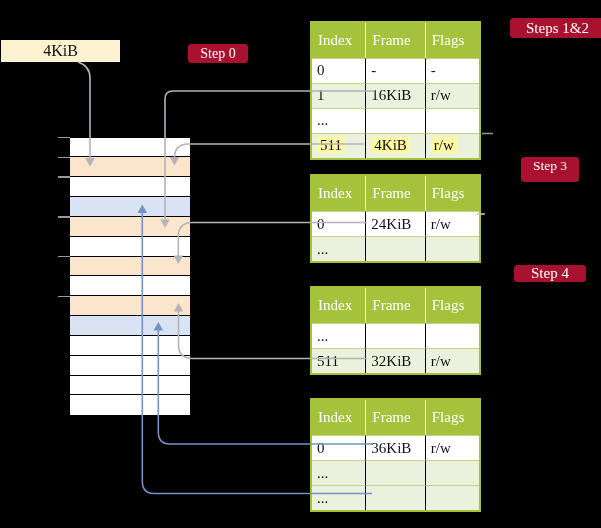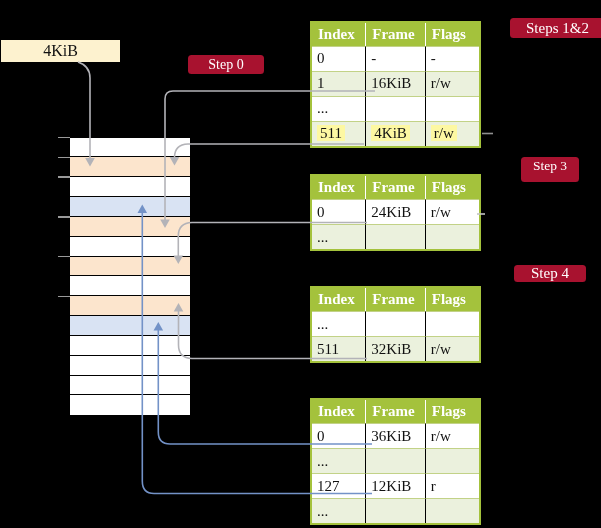--- a/index.html
+++ b/index.html
@@ -12,43 +12,43 @@
   .frame-box {
     position:absolute; left:1px; top:40px; width:119px; height:22px;
     background:var(--cream); color:var(--ink);
     font-size:16px; line-height:22px; text-align:center;
   }
   
   .badge {
     position:absolute; background:var(--badge); color:var(--badge-text);
     font-size:14px; text-align:center; border-radius:3.5px;
   }
-  #b-step0   { left:188px; top:55px;  width:76px; height:19px; line-height:19px; }
+  #b-step0   { left:188px; top:44px;  width:60px; height:19px; line-height:19px; }
   #b-steps12 { left:510px; top:18px;  width:95px; height:20px; line-height:20px; font-size:15px; }
   #b-step3   { left:521px; top:157px; width:58px; height:25px; line-height:17px; font-size:13.5px; }
   #b-step4   { left:514px; top:265px; width:72px; height:17px; line-height:17px; font-size:15px; }
   
   #memstack {
     position:absolute; left:70px; top:137.5px; width:120px; height:278px;
   }
   .mrow { width:100%; box-sizing:border-box; border-bottom:1.7px solid #000; }
   .mrow:last-child { border-bottom:none; }
   .mrow.white { background:#ffffff; }
   .mrow.peach { background:var(--peach); }
   .mrow.blue  { background:var(--blue-row); }
   .tick { position:absolute; left:58px; width:12px; height:1.6px; background:var(--tick); }
   
   table.ptable {
     position:absolute; left:310px; width:171px; table-layout:fixed;
     border-collapse:separate; border-spacing:0;
     border:2.5px solid var(--green); background:#fff;
   }
   table.ptable th {
-    background:var(--green); color:#fff; font-weight:bold; font-size:15px;
-    text-align:left; padding:0 0 0 6px; height:23px;
+    background:var(--green); color:#fff; font-weight:normal; font-size:15px;
+    text-align:left; padding:0 0 0 6px; height:35px;
   }
   table.ptable th.sep { border-right:1.4px solid #fff; }
   table.ptable td {
     font-size:15px; color:var(--ink); text-align:left;
     padding:0 0 0 5px; height:24px; background:#fff;
   }
   table.ptable td.sep { border-right:1.4px solid #000; }
   table.ptable tbody tr td { border-top:1.3px solid var(--row-sep); }
   table.ptable tr.alt td { background:var(--row-alt); }
   #t1 { top:20.5px; } #t2 { top:174px; } #t3 { top:286px; } #t4 { top:398px; }
@@ -196,25 +196,20 @@
     <tbody>
       <tr>
         <td class="sep">0</td>
         <td class="sep">36KiB</td>
         <td>r/w</td>
       </tr>
       <tr class="alt">
         <td class="sep">...</td>
         <td class="sep"></td>
         <td></td>
-      </tr>
-      <tr>
-        <td class="sep">127</td>
-        <td class="sep">12KiB</td>
-        <td>r</td>
       </tr>
       <tr class="alt">
         <td class="sep">...</td>
         <td class="sep"></td>
         <td></td>
       </tr>
     </tbody>
   </table>
 
   <svg id="overlay" width="601" height="528" viewBox="0 0 601 528">

